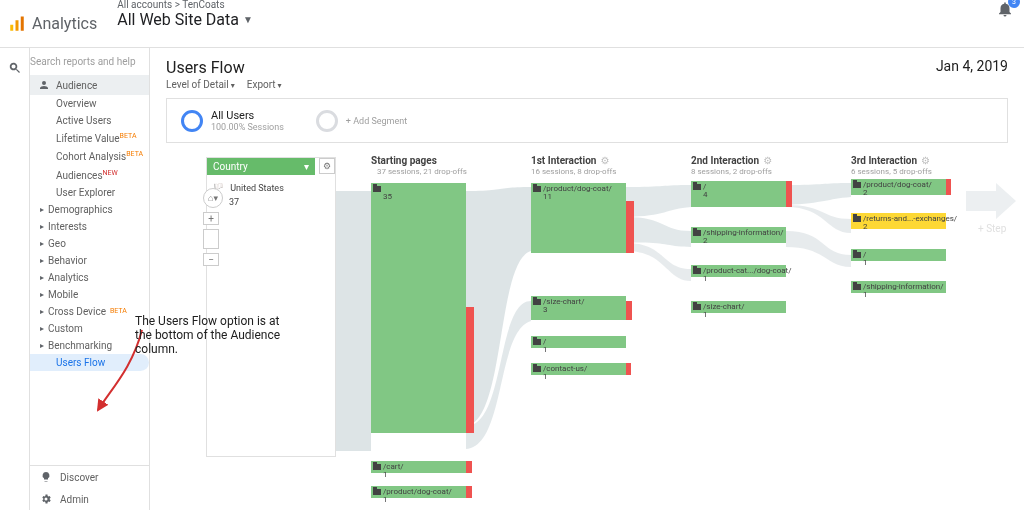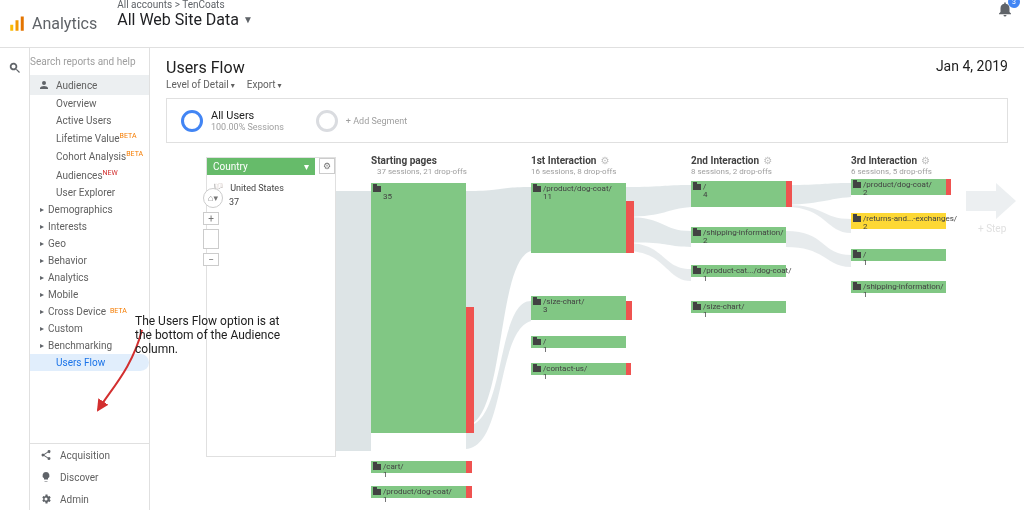--- a/index.html
+++ b/index.html
@@ -160,26 +160,20 @@
           <span>Custom</span>
         </div>
         <div class="nav-cat">
           <span>Benchmarking</span>
         </div>
       </div>
     <div class="nav-item sel">Users Flow</div>
     <div class="sidefoot">
       <div class="row">
           <svg width="12" height="12" viewBox="0 0 24 24">
-            <path fill="#5f6368" d="M18 16a3 3 0 0 0-2 .8l-7-4.1a3 3 0 0 0 0-1.4l7-4.1A3 3 0 1 0 15 5a3 3 0 0 0 .1.7L8 9.8a3 3 0 1 0 0 4.4l7.1 4.1A3 3 0 1 0 18 16z"></path>
-          </svg>
-          <span>Acquisition</span>
-        </div>
-      <div class="row">
-          <svg width="12" height="12" viewBox="0 0 24 24">
             <path fill="#5f6368" d="M9 21h6v-1H9zm3-19a7 7 0 0 0-4 12.7V17h8v-2.3A7 7 0 0 0 12 2z"></path>
           </svg>
           <span>Discover</span>
         </div>
       <div class="row">
           <svg width="12" height="12" viewBox="0 0 24 24">
             <path fill="#5f6368" d="M19.4 13a7.5 7.5 0 0 0 0-2l2-1.6-2-3.4-2.4 1a7.4 7.4 0 0 0-1.7-1L15 3h-4l-.3 2.9a7.4 7.4 0 0 0-1.7 1l-2.4-1-2 3.4L6.6 11a7.5 7.5 0 0 0 0 2l-2 1.6 2 3.4 2.4-1a7.4 7.4 0 0 0 1.7 1L11 21h4l.3-2.9a7.4 7.4 0 0 0 1.7-1l2.4 1 2-3.4zM12 15a3 3 0 1 1 3-3 3 3 0 0 1-3 3z"></path>
           </svg>
           <span>Admin</span>
         </div>

